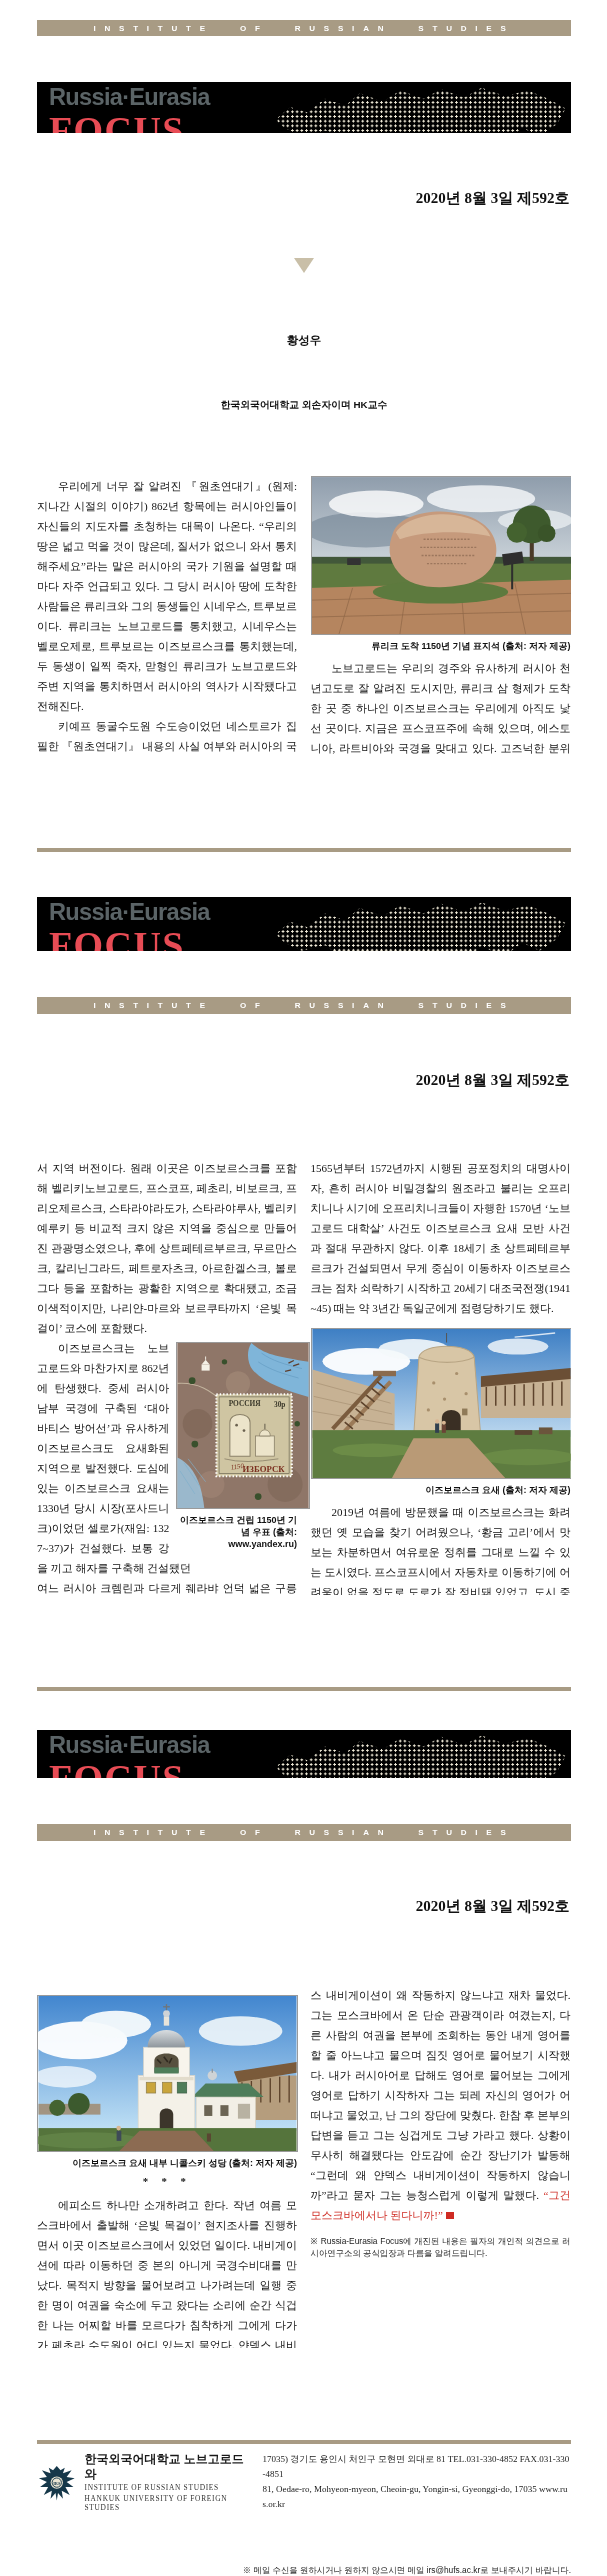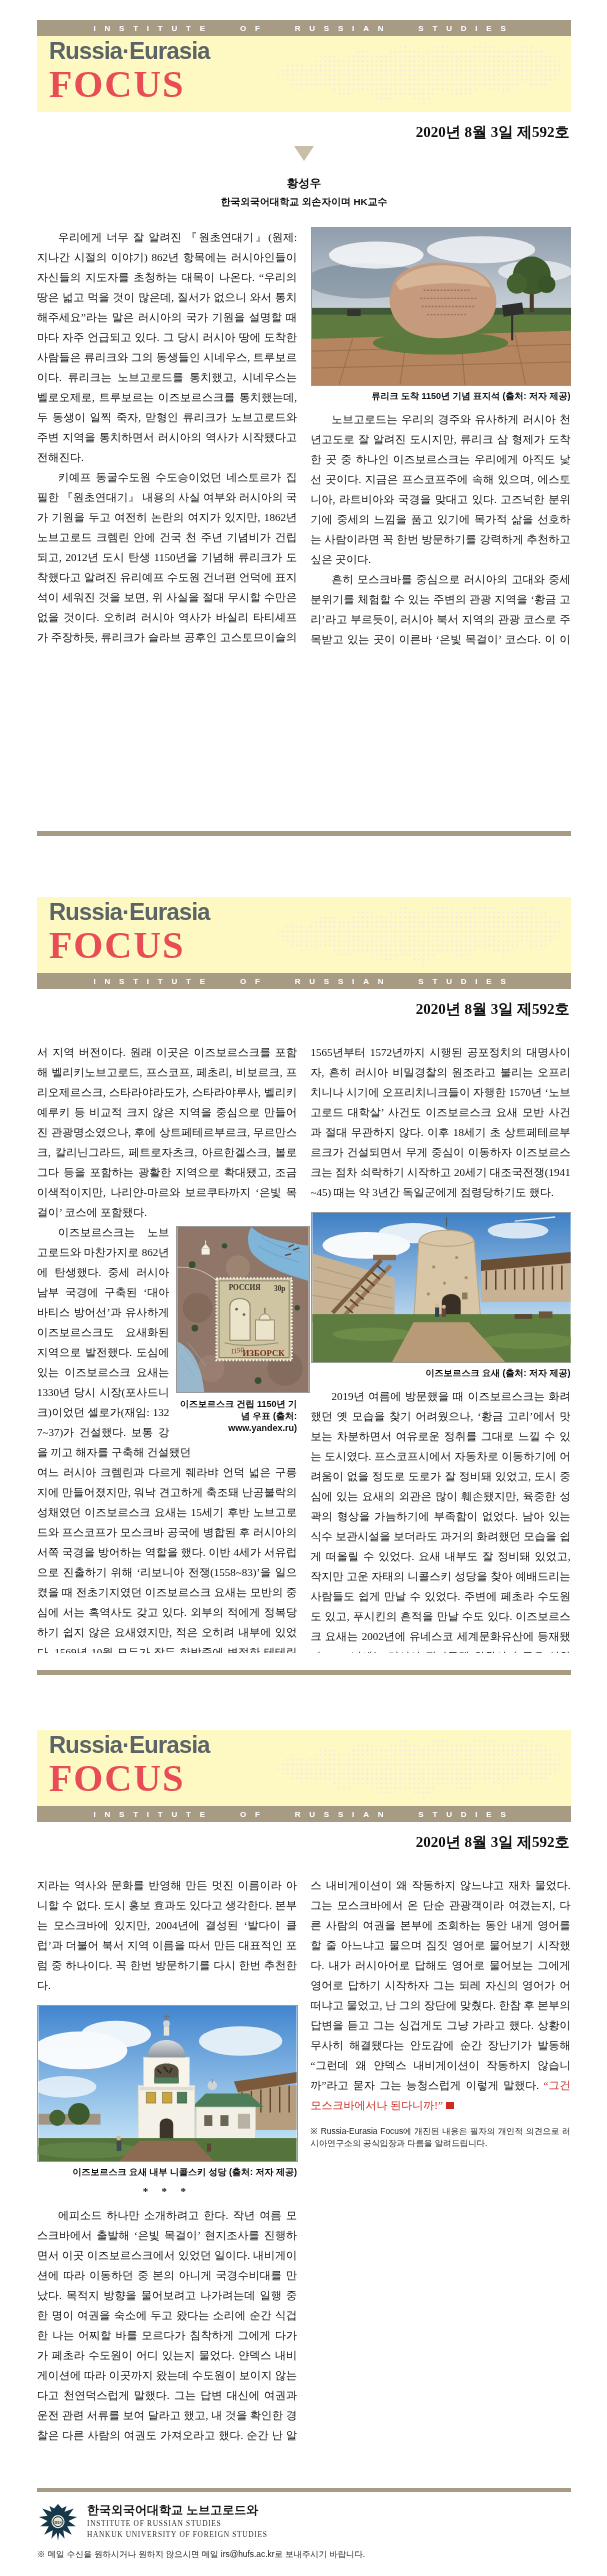--- a/index.html
+++ b/index.html
@@ -1,26 +1,26 @@
 <!DOCTYPE html>
 <html style="font-size:10.8px"><head>
 <meta charset="utf-8">
 <style>
   html,body{margin:0;padding:0;background:#ffffff;}
   body{width:608px;height:2576px;overflow:hidden;font-family:"Liberation Serif",serif;color:#111;}
-  .page{padding:16px 37px;box-sizing:border-box;display:flex;flex-direction:column;}
+  .page{padding:0 37px;box-sizing:border-box;display:flex;flex-direction:column;gap:46px;}
   .p1{height:852px;padding-top:20px;}
   .p2{height:839px;padding-top:45px;}
   .p3{height:885px;padding-top:39px;}
 
   
   .instbar{background:#a89b84;color:#fff;text-align:center;
     font-family:"Liberation Sans",sans-serif;font-weight:bold;font-size:8px;
     letter-spacing:8.8px;word-spacing:15px;padding:4px 0 3.4px;}
-  .masthead{background:#fef9c3;height:76px;position:relative;overflow:hidden;}
+  .masthead{background:#000000;height:76px;position:relative;overflow:hidden;}
   .brand{position:absolute;left:12px;top:4px;line-height:1;}
   .brand-top{font-family:"Liberation Sans",sans-serif;font-weight:bold;font-size:23.6px;
     color:#5b6467;letter-spacing:-0.7px;}
   .brand-bottom{font-family:"Liberation Serif",serif;font-weight:bold;font-size:38px;
     color:#e84c55;letter-spacing:1.4px;margin-top:1.4px;}
   .ru-map{position:absolute;right:5.4px;top:4px;width:290px;height:69px;
     background-image:radial-gradient(#f3edda 1.1px,transparent 1.2px);
     background-size:4.7px 4.7px;
     clip-path:polygon(0% 48%,5% 30%,11% 38%,17% 18%,24% 28%,29% 10%,37% 22%,43% 6%,51% 18%,57% 4%,65% 16%,71% 2%,79% 14%,87% 6%,94% 18%,100% 32%,97% 55%,91% 72%,85% 60%,79% 80%,71% 66%,65% 86%,57% 72%,51% 94%,45% 78%,37% 90%,31% 72%,23% 82%,17% 64%,9% 72%,3% 60%);}
   .dateline{text-align:right;font-weight:bold;font-size:15px;margin:10.8px 1.4px 5.4px;}
@@ -57,21 +57,21 @@
   .spacer{flex:1;}
   .pagebar{height:5.4px;background:#a89b84;}
 
   
   .footer{border-top:4px solid #a89b84;padding-top:8px;display:flex;align-items:center;gap:8px;}
   .f-names{line-height:1.25;}
   .f-kr{font-family:"Liberation Sans",sans-serif;font-weight:bold;font-size:12px;color:#1a1a1a;}
   .f-en{font-size:7.4px;letter-spacing:0.7px;color:#333;margin-top:1.4px;font-variant:small-caps;}
   .f-addr{margin-left:auto;text-align:left;font-size:9px;line-height:15px;color:#1a1a1a;
     word-break:break-all;max-width:317px;}
-  .mailnote{font-size:8.4px;margin-top:6.8px;color:#222;font-family:"Liberation Sans",sans-serif;}
+  .mailnote{font-size:8.4px;margin-top:6.8px;color:#222;font-family:"Liberation Sans",sans-serif;text-align:right;}
 </style>
 </head>
 <body>
 
 <div class="page p1">
   <div class="instbar">INSTITUTE OF RUSSIAN STUDIES</div>
   <div class="masthead">
     <div class="brand">
       <div class="brand-top">Russia·Eurasia</div>
       <div class="brand-bottom">FOCUS</div>
@@ -246,21 +246,20 @@
       <div class="brand-top">Russia·Eurasia</div>
       <div class="brand-bottom">FOCUS</div>
     </div>
     <div class="ru-map"></div>
   </div>
   <div class="instbar">INSTITUTE OF RUSSIAN STUDIES</div>
   <div class="dateline">2020년 8월 3일 제592호</div>
 
   <div class="cols h840">
     <div class="col">
-      <p class="body cont">지라는 역사와 문화를 반영해 만든 멋진 이름이라 아니할 수 없다. 도시 홍보 효과도 있다고 생각한다. 본부는 모스크바에 있지만, 2004년에 결성된 ‘발다이 클럽’과 더불어 북서 지역 이름을 따서 만든 대표적인 포럼 중 하나이다. 꼭 한번 방문하기를 다시 한번 추천한다.</p>
       <figure style="margin-top:9.5px;">
         <svg class="photo" width="259" height="155" viewBox="0 0 383 230">
           <defs>
             <linearGradient id="sky4" x1="0" y1="0" x2="0" y2="1">
               <stop offset="0" stop-color="#4286cf"></stop>
                 <stop offset="1" stop-color="#bfe0f5"></stop>
             </linearGradient>
             <linearGradient id="silver" x1="0" y1="0" x2="0" y2="1">
               <stop offset="0" stop-color="#d9dde0"></stop>
                 <stop offset="1" stop-color="#8f979e"></stop>
@@ -324,16 +323,20 @@
       <path fill="#16384a" d="M32 6 L26 13 L19 9 L22 18 L8 13 L16 24 L3 26 L16 32 L5 40 L18 40 L11 53 L24 46 L22 59 L30 50 L32 62 L34 50 L42 59 L40 46 L53 53 L46 40 L59 40 L48 32 L61 26 L48 24 L56 13 L42 18 L45 9 L38 13 Z"></path>
       <circle cx="32" cy="33" r="10" fill="#e9e4d2"></circle>
       <circle cx="32" cy="33" r="7.5" fill="none" stroke="#16384a" stroke-width="1.5"></circle>
       <text x="32" y="36.5" font-family="Liberation Serif,serif" font-size="7" font-weight="bold" text-anchor="middle" fill="#16384a">IRS</text>
     </svg>
     <div class="f-names">
       <div class="f-kr">한국외국어대학교 노브고로드와</div>
       <div class="f-en">INSTITUTE OF RUSSIAN STUDIES</div>
       <div class="f-en">HANKUK UNIVERSITY OF FOREIGN STUDIES</div>
     </div>
+    <div class="f-addr">
+      <div>17035) 경기도 용인시 처인구 모현면 외대로 81  TEL.031-330-4852  FAX.031-330-4851</div>
+      <div>81, Oedae-ro, Mohyeon-myeon, Cheoin-gu, Yongin-si, Gyeonggi-do, 17035  www.rus.or.kr</div>
+    </div>
   </div>
   <div class="mailnote">※ 메일 수신을 원하시거나 원하지 않으시면 메일 irs@hufs.ac.kr로 보내주시기 바랍니다.</div>
 </div>
 
 
 </body></html>

